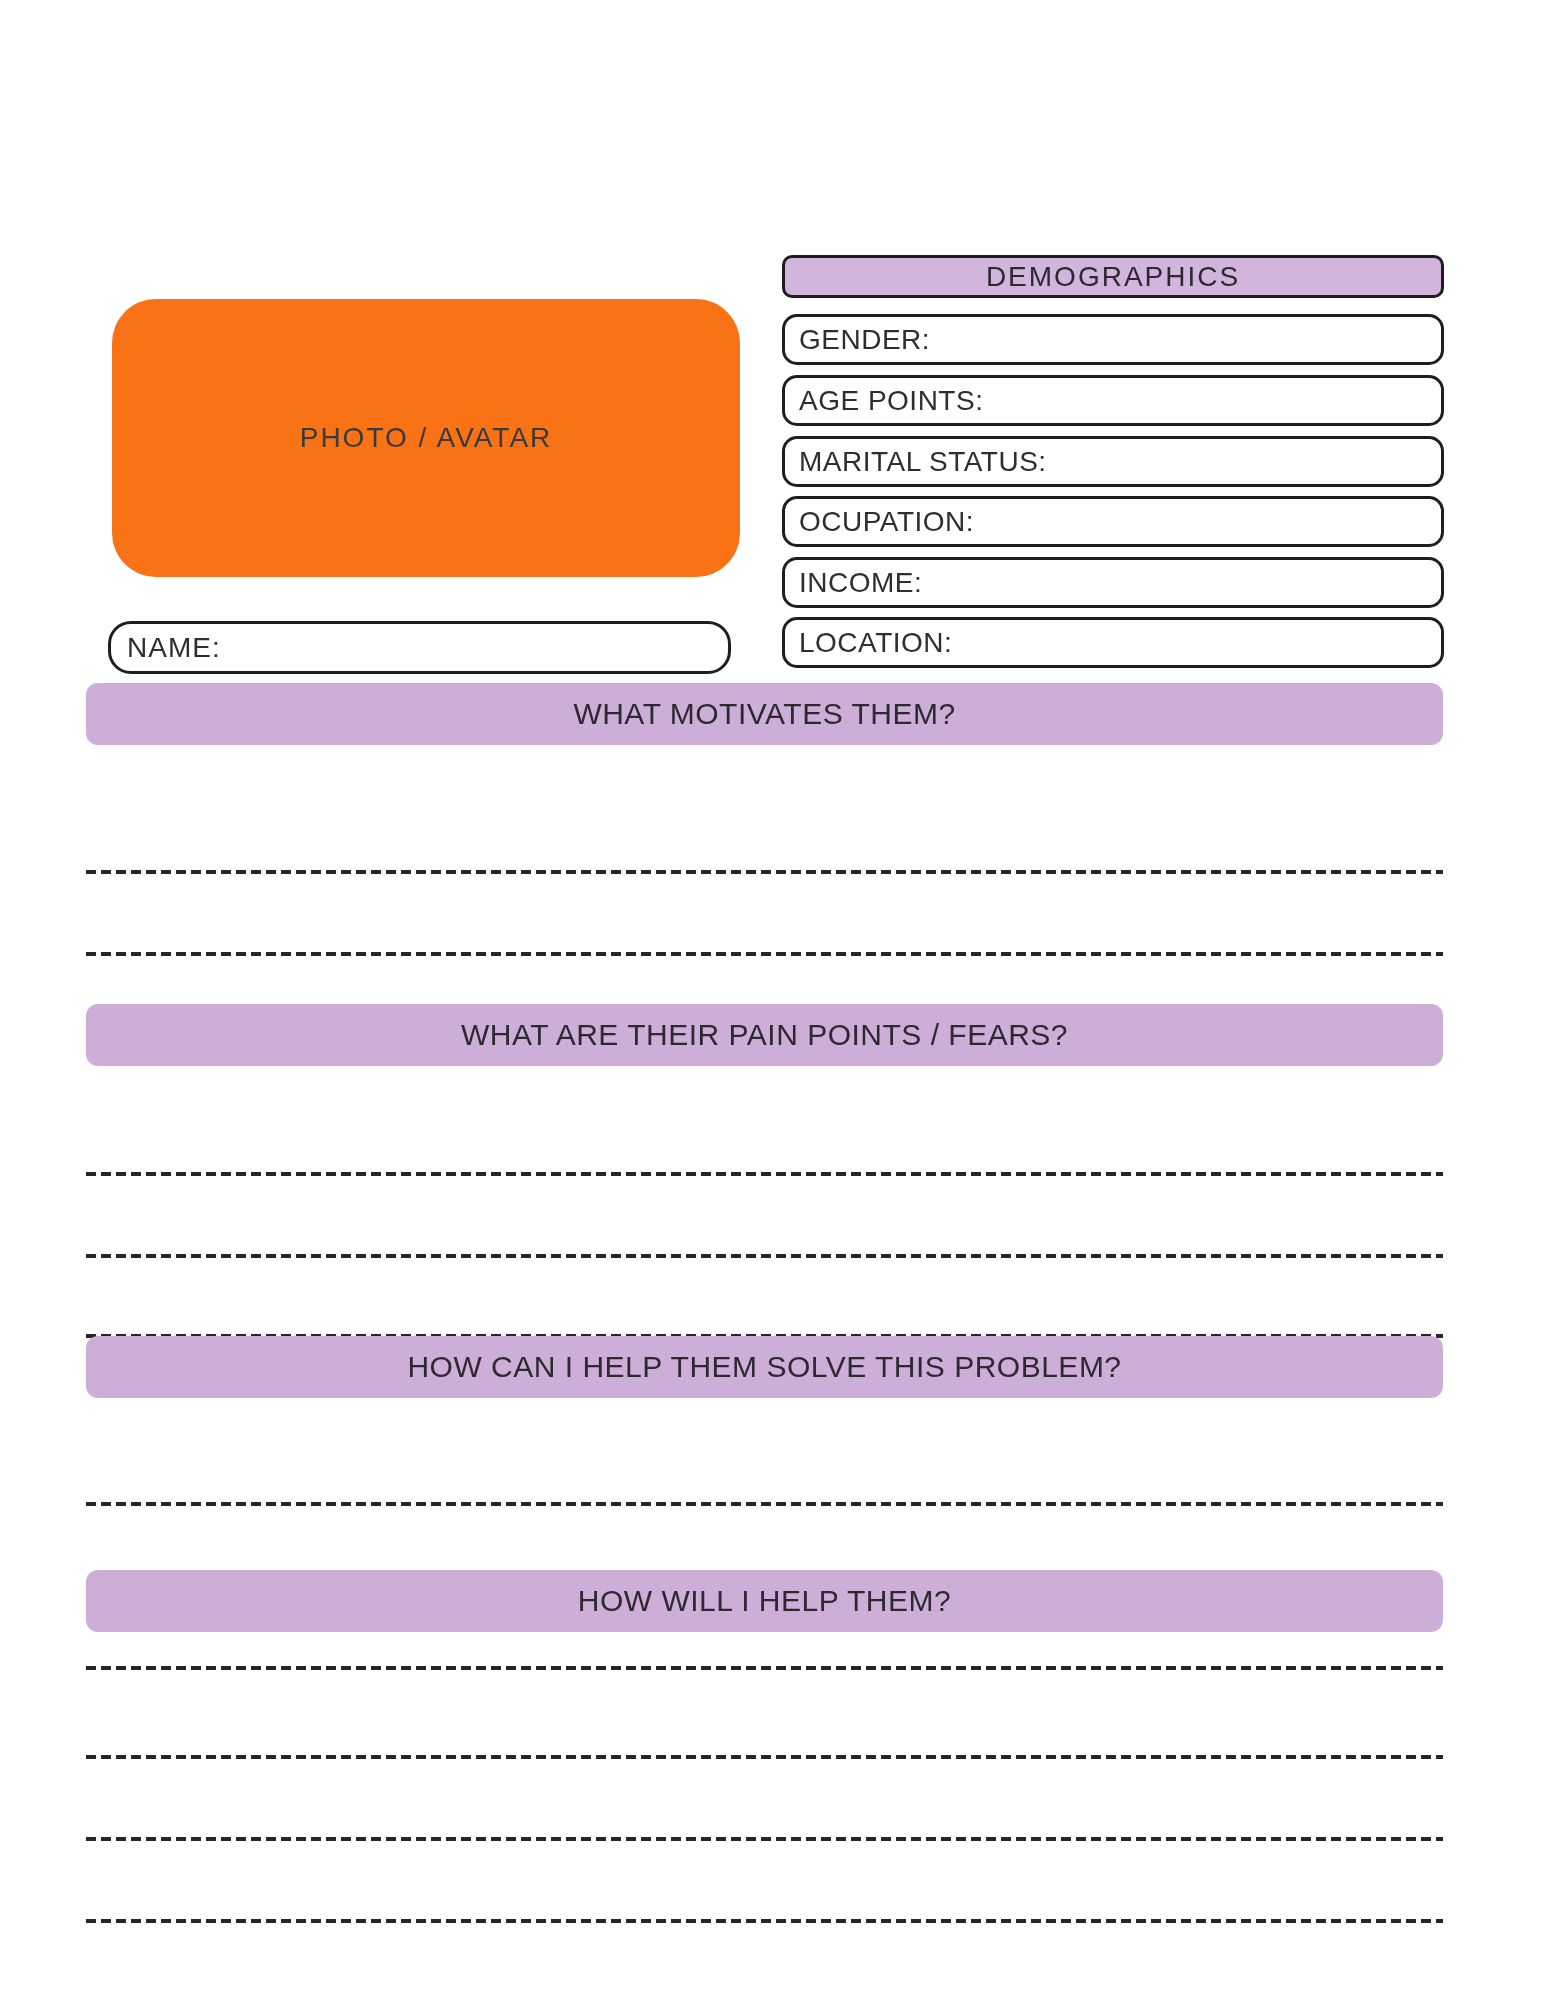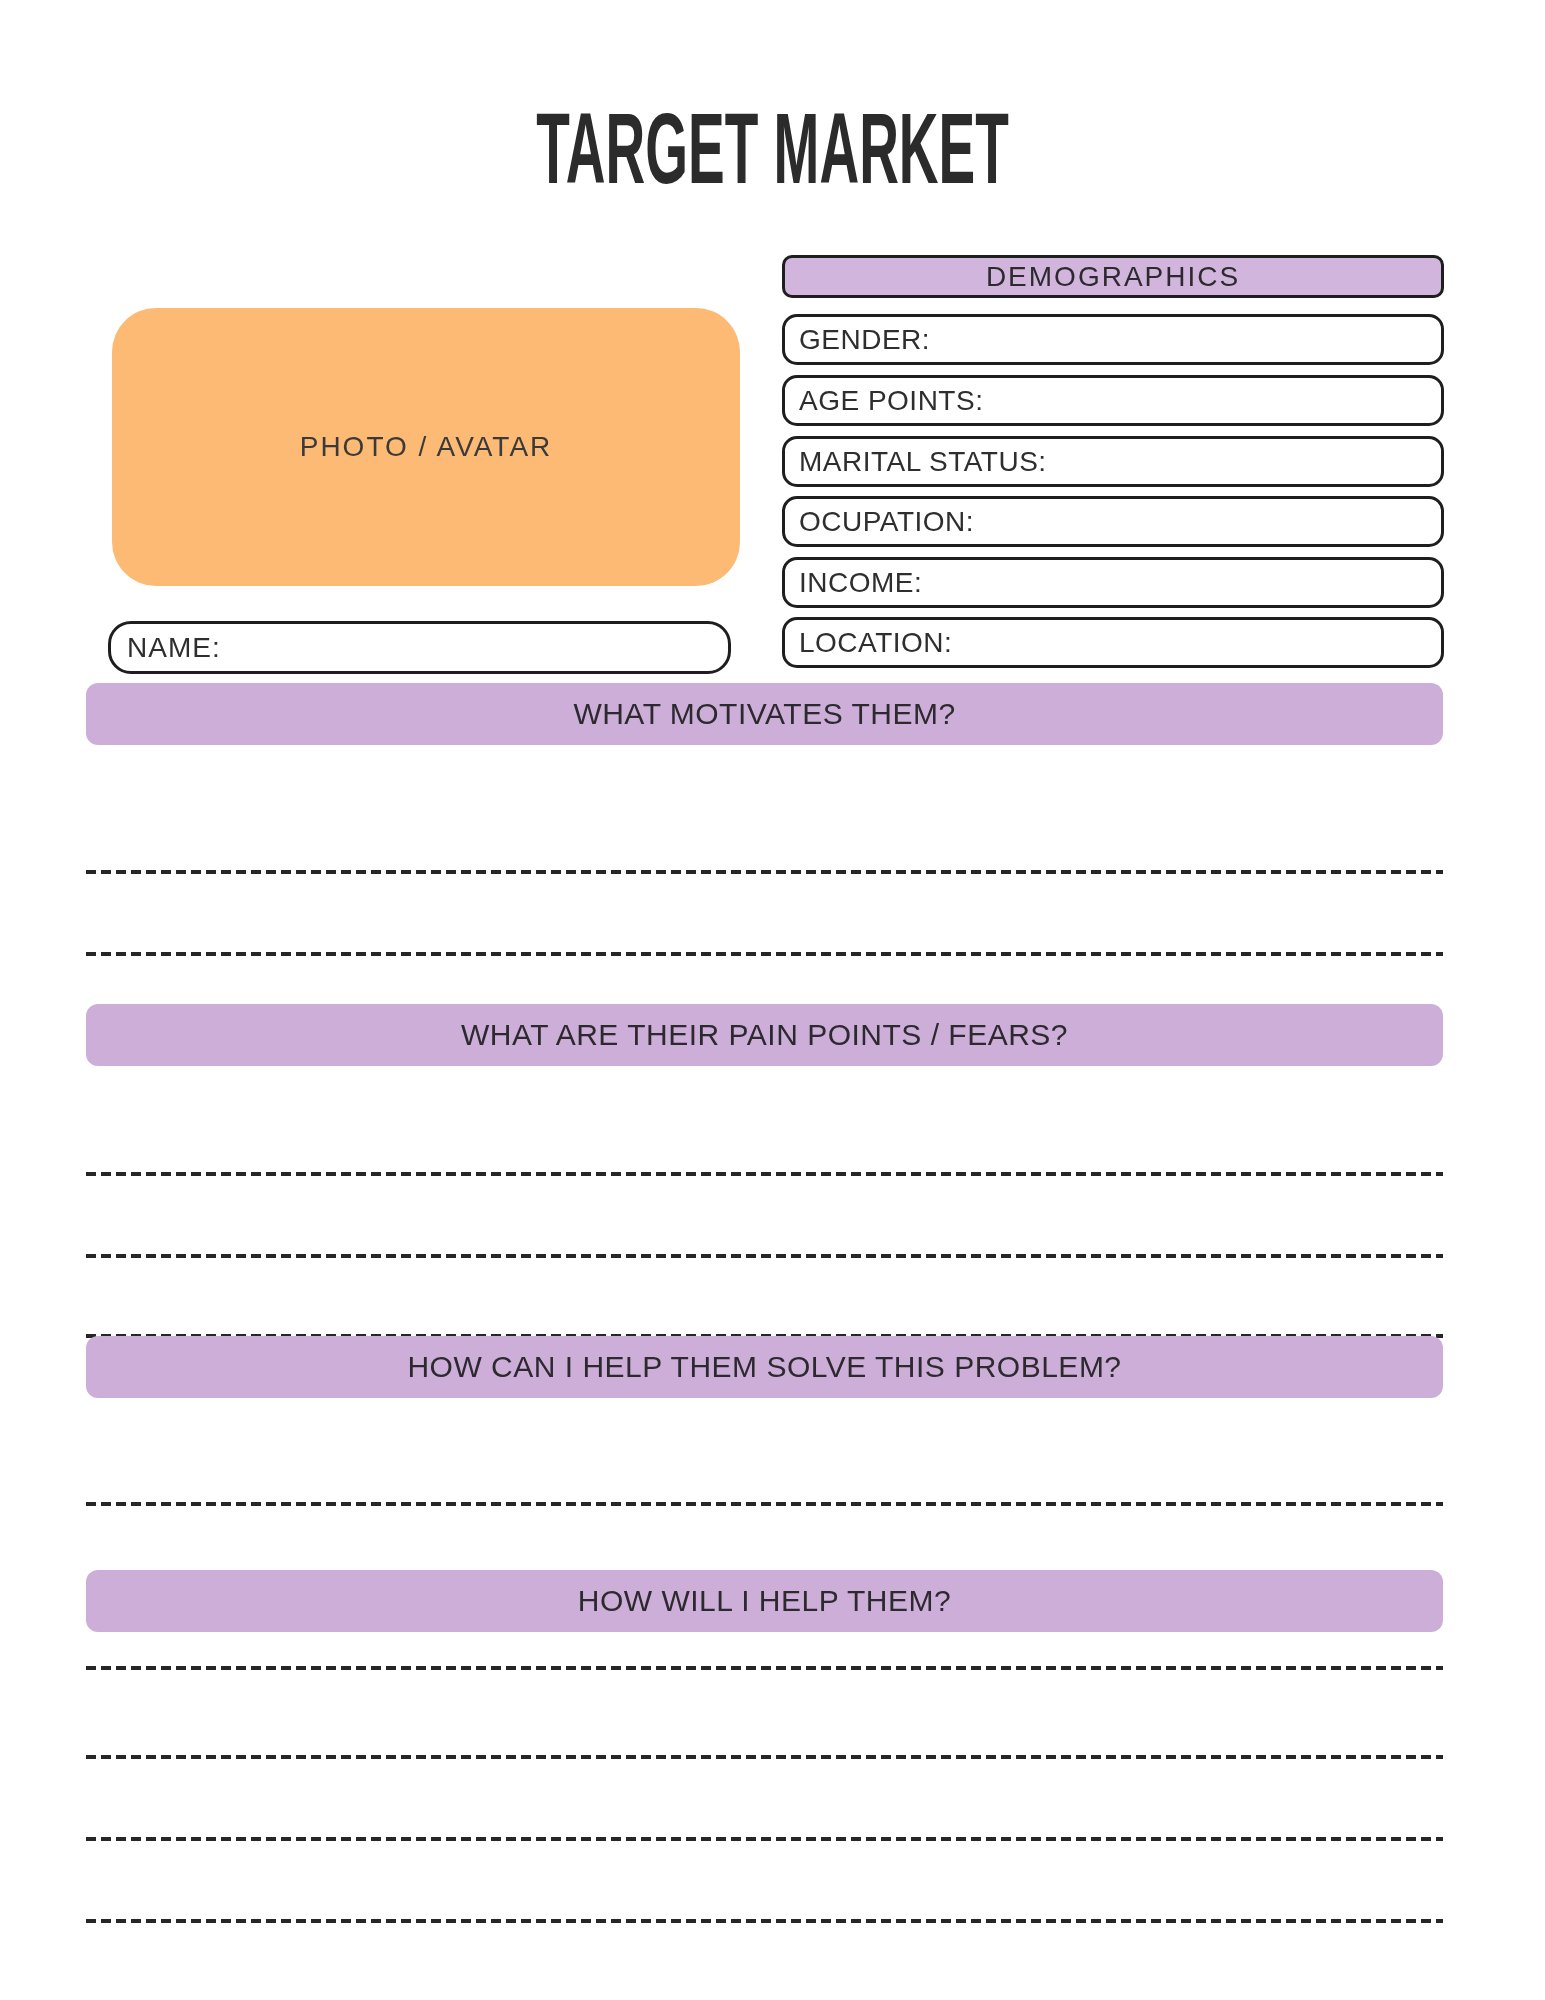--- a/index.html
+++ b/index.html
@@ -28,23 +28,23 @@
     white-space: nowrap;
     color: #2b2b2b;
     transform: scaleX(0.55);
     transform-origin: center top;
     letter-spacing: 0px;
   }
 
   
   .photo-box {
     position: absolute;
-    left: 112px; top: 308px;
+    left: 112px; top: 299px;
     width: 628px; height: 278px;
-    background: #fdba74;
+    background: #f97316;
     border-radius: 44px;
     display: flex; align-items: center; justify-content: center;
   }
   .photo-box span {
     font-size: 28px; letter-spacing: 2px; color: #3a3a3a; line-height: 1;
   }
 
   
   .name-box {
     position: absolute;
@@ -111,23 +111,20 @@
   #sec-0 { top: 683px; }
   #sec-1 { top: 1004px; }
   #sec-2 { top: 1300px; margin-top: 36px; }
   #sec-3 { top: 1570px; }
 </style>
 </head>
 <body>
 
 <div class="page">
 
-  <div class="title-wrap">
-    <div class="title">TARGET MARKET</div>
-  </div>
 
   <div class="photo-box">
     <span>PHOTO / AVATAR</span>
   </div>
 
   <div class="name-box">
     <span>NAME:</span>
   </div>
 
   <div class="demo-header">

